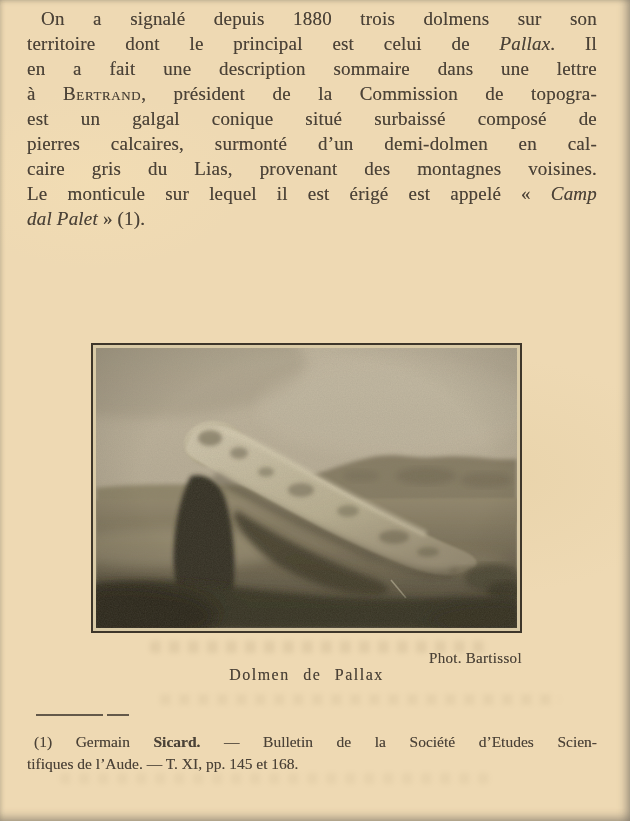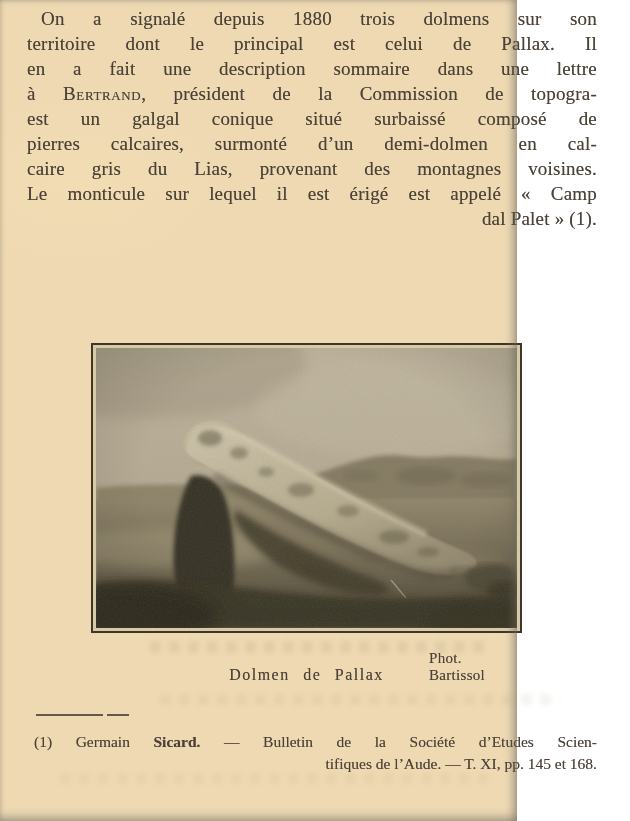--- a/index.html
+++ b/index.html
@@ -1,21 +1,21 @@
 <!DOCTYPE html>
 <html style="--paper: #eed9b3; --ink: #4b4237; --frame: #3e362a;"><head>
 <meta charset="utf-8">
 <style>
   html,body{margin:0;padding:0;}
   body{
     width:630px;height:821px;overflow:hidden;
     font-family:"Liberation Serif","DejaVu Serif",serif;
   }
   .page{
-    position:relative;width:517px;height:821px;
+    position:relative;width:630px;height:821px;
     background:
       radial-gradient(ellipse 220px 130px at 15% 22%, rgba(248,226,180,.35), transparent 70%),
       radial-gradient(ellipse 280px 170px at 78% 58%, rgba(220,198,150,.28), transparent 70%),
       var(--paper,#eed9b3);
     color:var(--ink,#4b4237);
   }
   .page::after{
     content:"";position:absolute;inset:0;pointer-events:none;z-index:50;
     box-shadow:
       inset -9px 0 9px -5px rgba(108,102,92,.55),
@@ -23,24 +23,24 @@
       inset 0 4px 5px -3px rgba(125,117,100,.38),
       inset 4px 0 5px -3px rgba(125,117,100,.28);
   }
 
   
   .body-text{
     position:absolute;left:27px;top:6px;width:570px;
     font-size:19px;line-height:25px;letter-spacing:.2px;
     text-shadow:0 0 .4px rgba(75,66,55,.55);
   }
-  .tline{text-align:right;}
+  .tline{text-align:left;}
   .tline.just{text-align:justify;text-align-last:justify;}
   .tline.indent{text-indent:14px;}
-  .s-i{}
+  .s-i{font-style:italic;}
   .s-sc{font-variant:small-caps;letter-spacing:.6px;}
   .s-b{font-weight:bold;margin-top:20px;}
 
   
   .photo-frame{
     position:absolute;left:91px;top:343px;width:431px;height:290px;
     box-sizing:border-box;border:2px solid var(--frame,#3e362a);
     padding:3px;background:#d9caa6;
   }
   .photo-frame svg{display:block;width:421px;height:280px;}

